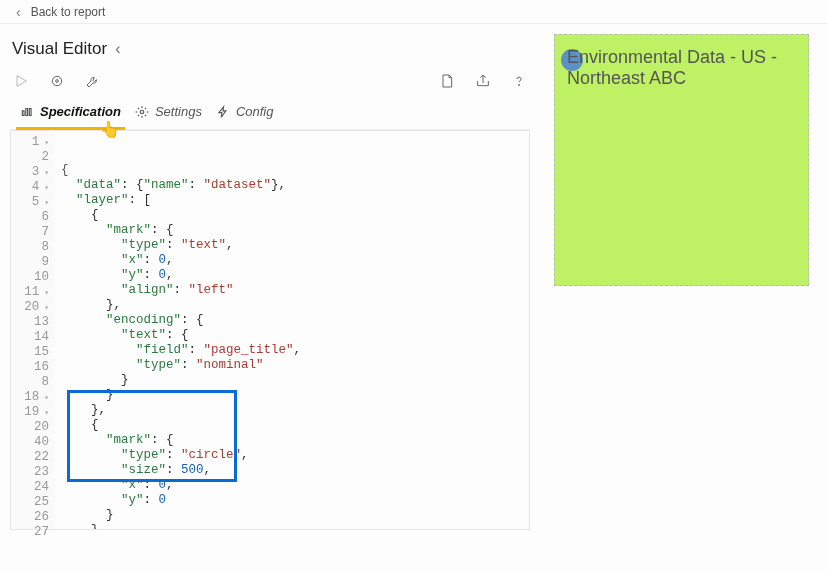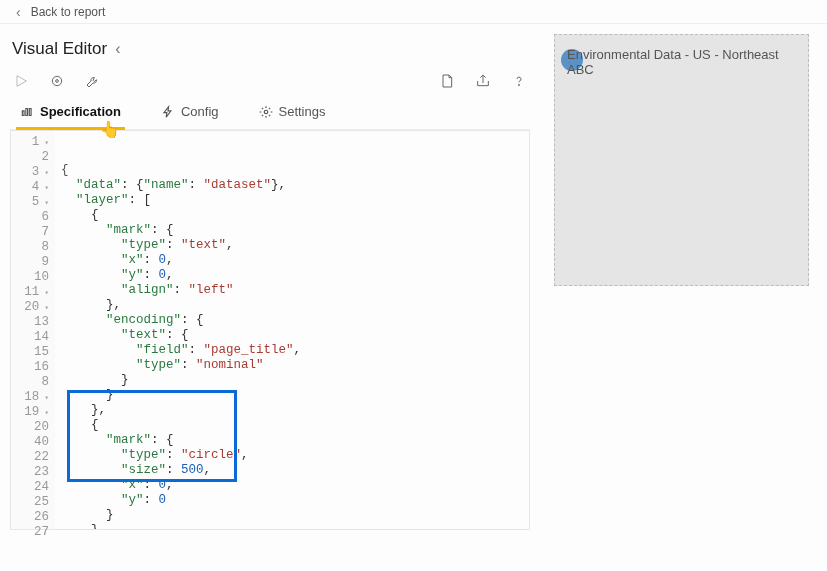--- a/index.html
+++ b/index.html
@@ -58,23 +58,24 @@
   .icon svg { width: 16px; height:16px; stroke:#666; fill:none; stroke-width:1.5; }
   .icon.play svg { stroke:#bbb; }
   .cursor-overlay {
     position:absolute;
     left: 100px; top: 96px;
     pointer-events:none;
     font-size:16px; color:#444;
   }
   .tabs {
     display:flex;
-    gap: 32px;
+    gap: 6px;
     padding-left: 6px;
     border-bottom: 1px solid #eee;
+    font-style: italic;
   }
   .tab {
     display:flex; align-items:center; gap:6px;
     padding: 6px 4px 8px 4px;
     color:#555; font-size:13px;
     border-bottom: 3px solid transparent;
     margin-bottom:-1px;
     cursor:pointer;
   }
   .tab.active {
@@ -124,24 +125,24 @@
   }
   .right-pane {
     flex:1;
     padding: 10px 14px;
   }
   .preview {
     border: 1px dashed #bbb;
     width: 255px;
     height: 252px;
     padding: 6px 8px;
-    background:#e5e5e5;
+    background:#bef264;
     color:#555;
     position:relative;
-    font-size: 13px;
+    font-size: 18px;
   }
   .preview .dot {
     position:absolute;
     left: 6px; top: 14px;
     width: 22px; height:22px;
     border-radius:50%;
     background:#5a91c7;
   }
   .preview .ptxt {
     position:absolute;
@@ -210,30 +211,30 @@
 
     <div class="tabs" id="tabs">
         <div class="tab active">
           <span class="ticon"><svg viewBox="0 0 24 24" width="14" height="14" stroke="#555" fill="none" stroke-width="2">
               <path d="M4 18h3v-8H4zM10 18h3V6h-3zM16 18h3v-12h-3z"></path>
             </svg></span>
           <span>Specification</span>
         </div>
         <div class="tab">
           <span class="ticon"><svg viewBox="0 0 24 24" width="14" height="14" stroke="#555" fill="none" stroke-width="2">
-              <path d="M13 3L5 13h5l-1 8 8-11h-5z"></path>
-            </svg></span>
-          <span>Config</span>
-        </div>
-        <div class="tab">
-          <span class="ticon"><svg viewBox="0 0 24 24" width="14" height="14" stroke="#555" fill="none" stroke-width="2">
               <circle cx="12" cy="12" r="3"></circle>
               <path d="M12 2v3M12 19v3M4 12H1M23 12h-3M5 5l2 2M17 17l2 2M5 19l2-2M17 7l2-2"></path>
             </svg></span>
           <span>Settings</span>
+        </div>
+        <div class="tab">
+          <span class="ticon"><svg viewBox="0 0 24 24" width="14" height="14" stroke="#555" fill="none" stroke-width="2">
+              <path d="M13 3L5 13h5l-1 8 8-11h-5z"></path>
+            </svg></span>
+          <span>Config</span>
         </div>
       </div>
 
     <div class="editor-wrap">
       <div class="gutter" id="gutter">
           <div class="fold">1</div>
           <div>2</div>
           <div class="fold">3</div>
           <div class="fold">4</div>
           <div class="fold">5</div>

